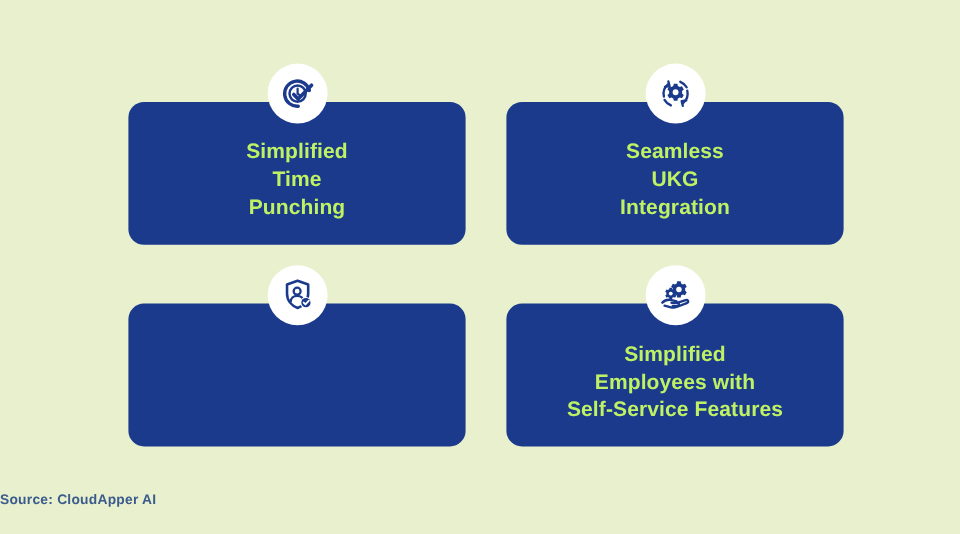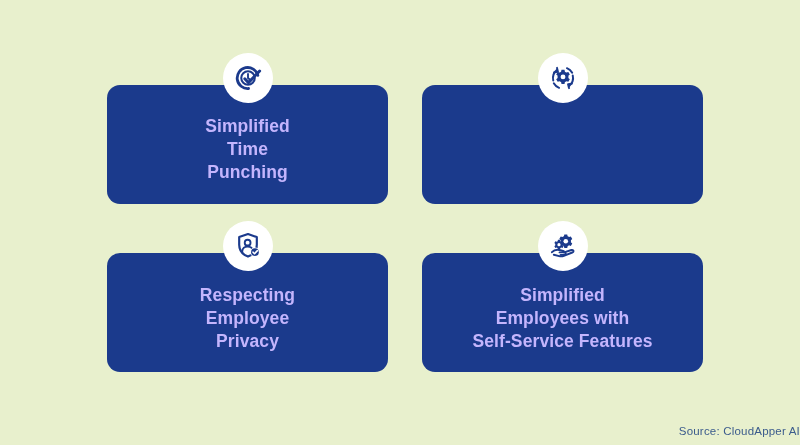--- a/index.html
+++ b/index.html
@@ -59,21 +59,21 @@
     z-index: 3;
   }
 
   .card-badge svg {
     width: 30px;
     height: 30px;
     display: block;
   }
 
   .card-text {
-    color: #c4b5fd;
+    color: #bef264;
     font-weight: bold;
     font-size: 17.5px;
     line-height: 23px;
     text-align: center;
     letter-spacing: 0.1px;
     padding: 0 10px;
     white-space: pre-line;
   }
 
   
@@ -81,25 +81,26 @@
     margin-top: 10px;
   }
   .row-bottom .card-text {
     margin-top: 12px;
   }
 
   .source {
     position: absolute;
     left: 0;
     right: 0;
-    top: 425px;
-    text-align: right;
+    top: 411px;
+    text-align: left;
     font-size: 11.5px;
     color: #3b5b8c;
     letter-spacing: 0.2px;
+    font-weight: bold;
   }
 </style>
 </head>
 <body>
 
 <div class="canvas">
 
   <div class="grid">
 
     <div class="card row-top">
@@ -126,38 +127,38 @@
             <path d="M26.4 13.4A11 11 0 0 1 22.6 24.4" stroke="#1b3a8c" stroke-width="2.1" stroke-linecap="round" fill="none"></path>
             <path d="M9.6 5.2l1 4.1-4.1.7" stroke="#1b3a8c" stroke-width="2.1" stroke-linecap="round" stroke-linejoin="round" fill="none"></path>
             <path d="M22.4 26.8l-1-4.1 4.1-.7" stroke="#1b3a8c" stroke-width="2.1" stroke-linecap="round" stroke-linejoin="round" fill="none"></path>
             <path d="M6.2 21.6a11 11 0 0 0 5.6 4.9" stroke="#1b3a8c" stroke-width="2.1" stroke-linecap="round" fill="none"></path>
             <path d="M25.8 10.4a11 11 0 0 0-5.6-4.9" stroke="#1b3a8c" stroke-width="2.1" stroke-linecap="round" fill="none"></path>
             <path d="M14.4 7.2h3.2l.45 2.1a6.6 6.6 0 0 1 1.6.93l2.03-.72 1.6 2.77-1.58 1.43c.08.36.12.72.12 1.09s-.04.73-.12 1.09l1.58 1.43-1.6 2.77-2.03-.72a6.6 6.6 0 0 1-1.6.93L17.6 22.4h-3.2l-.45-2.1a6.6 6.6 0 0 1-1.6-.93l-2.03.72-1.6-2.77 1.58-1.43A6.7 6.7 0 0 1 10.18 14.8c0-.37.04-.73.12-1.09L8.72 12.28l1.6-2.77 2.03.72a6.6 6.6 0 0 1 1.6-.93L14.4 7.2z" fill="#1b3a8c"></path>
             <circle cx="16" cy="14.8" r="2.6" fill="#ffffff"></circle>
           </svg>
         </span>
       </div>
+      <div class="card-text">Seamless
+UKG
+Integration</div>
     </div>
 
     <div class="card row-bottom">
       <div class="card-badge">
         <span>
           <svg viewBox="0 0 32 32" fill="none" xmlns="http://www.w3.org/2000/svg">
             <path d="M16 3.2l9.4 3.3v8.2c0 5.9-4 10.6-9.4 12.6-5.4-2-9.4-6.7-9.4-12.6V6.5L16 3.2z" stroke="#1b3a8c" stroke-width="2.3" fill="none" stroke-linejoin="round"></path>
             <circle cx="15.6" cy="12.4" r="3.1" stroke="#1b3a8c" stroke-width="2" fill="none"></circle>
             <path d="M9.9 21.8c0-3.3 2.6-5.3 5.7-5.3s5.7 2 5.7 5.3" stroke="#1b3a8c" stroke-width="2" fill="none" stroke-linecap="round"></path>
             <circle cx="23.4" cy="22.6" r="5.1" fill="#ffffff"></circle>
             <circle cx="23.4" cy="22.6" r="4.1" fill="#1b3a8c"></circle>
             <path d="M21.4 22.6l1.55 1.6 3.1-3.3" stroke="#ffffff" stroke-width="1.7" stroke-linecap="round" stroke-linejoin="round" fill="none"></path>
           </svg>
         </span>
       </div>
-      <div class="card-text">Respecting
-Employee
-Privacy</div>
     </div>
 
     <div class="card row-bottom">
       <div class="card-badge">
         <span>
           <svg viewBox="0 0 32 32" fill="none" xmlns="http://www.w3.org/2000/svg">
             <path d="M17.4 3.6h3.1l.42 2.0a6.2 6.2 0 0 1 1.5.87l1.92-.68 1.55 2.68-1.5 1.36c.08.34.12.69.12 1.04s-.04.7-.12 1.04l1.5 1.36-1.55 2.68-1.92-.68a6.2 6.2 0 0 1-1.5.87l-.42 2.0h-3.1l-.42-2.0a6.2 6.2 0 0 1-1.5-.87l-1.92.68-1.55-2.68 1.5-1.36a6.3 6.3 0 0 1-.12-1.04c0-.35.04-.7.12-1.04l-1.5-1.36 1.55-2.68 1.92.68a6.2 6.2 0 0 1 1.5-.87l.42-2.0z" fill="#1b3a8c"></path>
             <circle cx="18.95" cy="10.87" r="2.45" fill="#ffffff"></circle>
             <path d="M10.6 9.4h2.2l.3 1.42a4.4 4.4 0 0 1 1.06.62l1.36-.48 1.1 1.9-1.06.96c.06.24.09.49.09.74s-.03.5-.09.74l1.06.96-1.1 1.9-1.36-.48a4.4 4.4 0 0 1-1.06.62l-.3 1.42h-2.2l-.3-1.42a4.4 4.4 0 0 1-1.06-.62l-1.36.48-1.1-1.9 1.06-.96a4.5 4.5 0 0 1-.09-.74c0-.25.03-.5.09-.74l-1.06-.96 1.1-1.9 1.36.48a4.4 4.4 0 0 1 1.06-.62l.3-1.42z" fill="#1b3a8c"></path>
             <circle cx="11.7" cy="14.56" r="1.7" fill="#ffffff"></circle>

